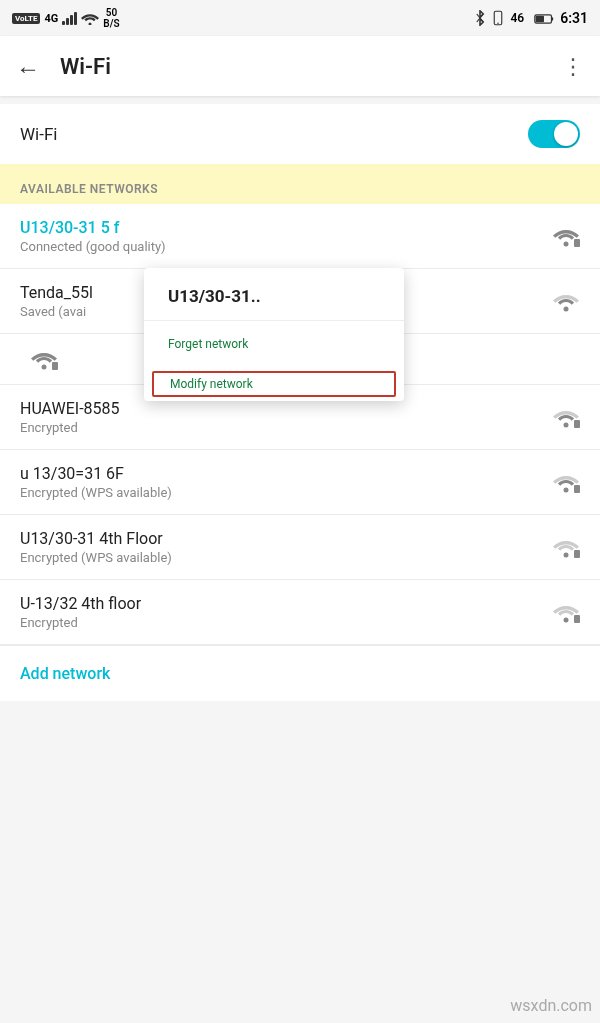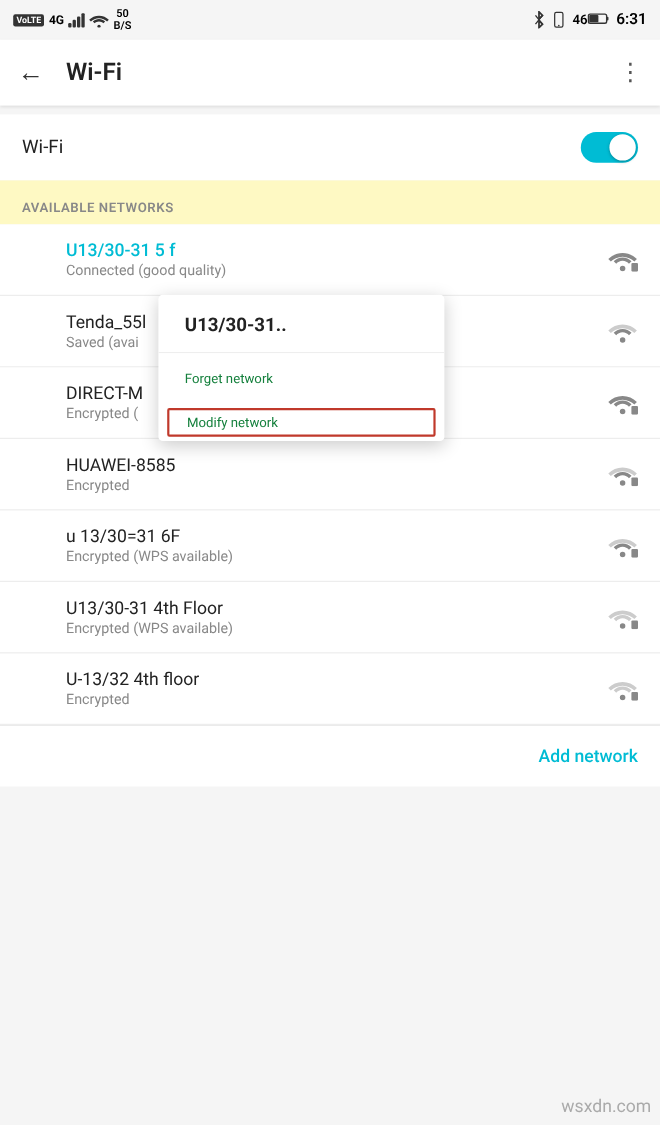--- a/index.html
+++ b/index.html
@@ -143,21 +143,20 @@
     }
     .network-item {
       display: flex;
       align-items: center;
       padding: 14px 20px;
       border-bottom: 1px solid #ebebeb;
       position: relative;
     }
     .network-info {
       flex: 1;
-      margin-left: 40px;
     }
     .network-name {
       font-size: 16px;
       color: #222;
       font-weight: 400;
     }
     .network-name.connected {
       color: #00bcd4;
       font-weight: 500;
     }
@@ -177,21 +176,20 @@
     .wifi-svg {
       width: 28px;
       height: 22px;
     }
 
     
     .add-network {
       padding: 18px 20px;
       background: white;
       border-top: 1px solid #ebebeb;
-      text-align: right;
     }
     .add-network-text {
       font-size: 16px;
       color: #00bcd4;
       font-weight: 500;
       cursor: pointer;
     }
 
     
     .watermark {
@@ -260,21 +258,21 @@
     <svg width="12" height="16" viewBox="0 0 12 20">
       <path d="M6 1l4 4-4 4V1zm0 18l4-4-4-4v8z" fill="none" stroke="#333" stroke-width="2"></path>
       <path d="M2 5l8 10M2 15l8-10" fill="none" stroke="#333" stroke-width="1.5"></path>
     </svg>
 
     <svg width="12" height="16" viewBox="0 0 16 20">
       <rect x="3" y="1" width="10" height="18" rx="2" fill="none" stroke="#333" stroke-width="1.5"></rect>
       <circle cx="8" cy="17" r="1" fill="#333"></circle>
     </svg>
 
-    <span style="display:flex;align-items:flex-start;gap:0;">
+    <span style="display:flex;align-items:flex-end;gap:10px;">
       <span style="font-size:12px;font-weight:600;">46</span>
       <svg width="20" height="12" viewBox="0 0 24 14">
         <rect x="1" y="2" width="20" height="10" rx="2" fill="none" stroke="#333" stroke-width="1.5"></rect>
         <rect x="21" y="5" width="2" height="4" rx="1" fill="#333"></rect>
         <rect x="2" y="3" width="10" height="8" rx="1" fill="#333"></rect>
       </svg>
     </span>
     <span class="time-text">6:31</span>
   </div>
 </div>
@@ -319,24 +317,20 @@
     <div class="wifi-signal-icon">
       <svg class="wifi-svg" viewBox="0 0 28 22">
         <path d="M14 5C9 5 4.5 7 1 10.5l2.3 2.3C5.7 10.5 9.7 8.5 14 8.5s8.3 2 10.7 4.3L27 10.5C23.5 7 19 5 14 5z" fill="#ccc"></path>
         <path d="M14 9c-3.2 0-6 1.3-8.1 3.4l2.3 2.3C9.5 13.3 11.6 12 14 12s4.5 1.3 5.8 2.7l2.3-2.3C20 10.3 17.2 9 14 9z" fill="#888"></path>
         <circle cx="14" cy="19" r="2.5" fill="#888"></circle>
       </svg>
     </div>
   </div>
 
   <div class="network-item" style="background:rgba(255,255,255,0.7);">
-    <div class="network-info">
-      <div class="network-name">DIRECT-M</div>
-      <div class="network-status">Encrypted (</div>
-    </div>
     <div class="wifi-signal-icon">
       <svg class="wifi-svg" viewBox="0 0 28 22">
         <path d="M14 5C9 5 4.5 7 1 10.5l2.3 2.3C5.7 10.5 9.7 8.5 14 8.5s8.3 2 10.7 4.3L27 10.5C23.5 7 19 5 14 5z" fill="#888"></path>
         <path d="M14 9c-3.2 0-6 1.3-8.1 3.4l2.3 2.3C9.5 13.3 11.6 12 14 12s4.5 1.3 5.8 2.7l2.3-2.3C20 10.3 17.2 9 14 9z" fill="#888"></path>
         <circle cx="14" cy="19" r="2.5" fill="#888"></circle>
         <rect x="22" y="14" width="6" height="8" rx="1" fill="#555" opacity="0.7"></rect>
       </svg>
     </div>
   </div>
 

